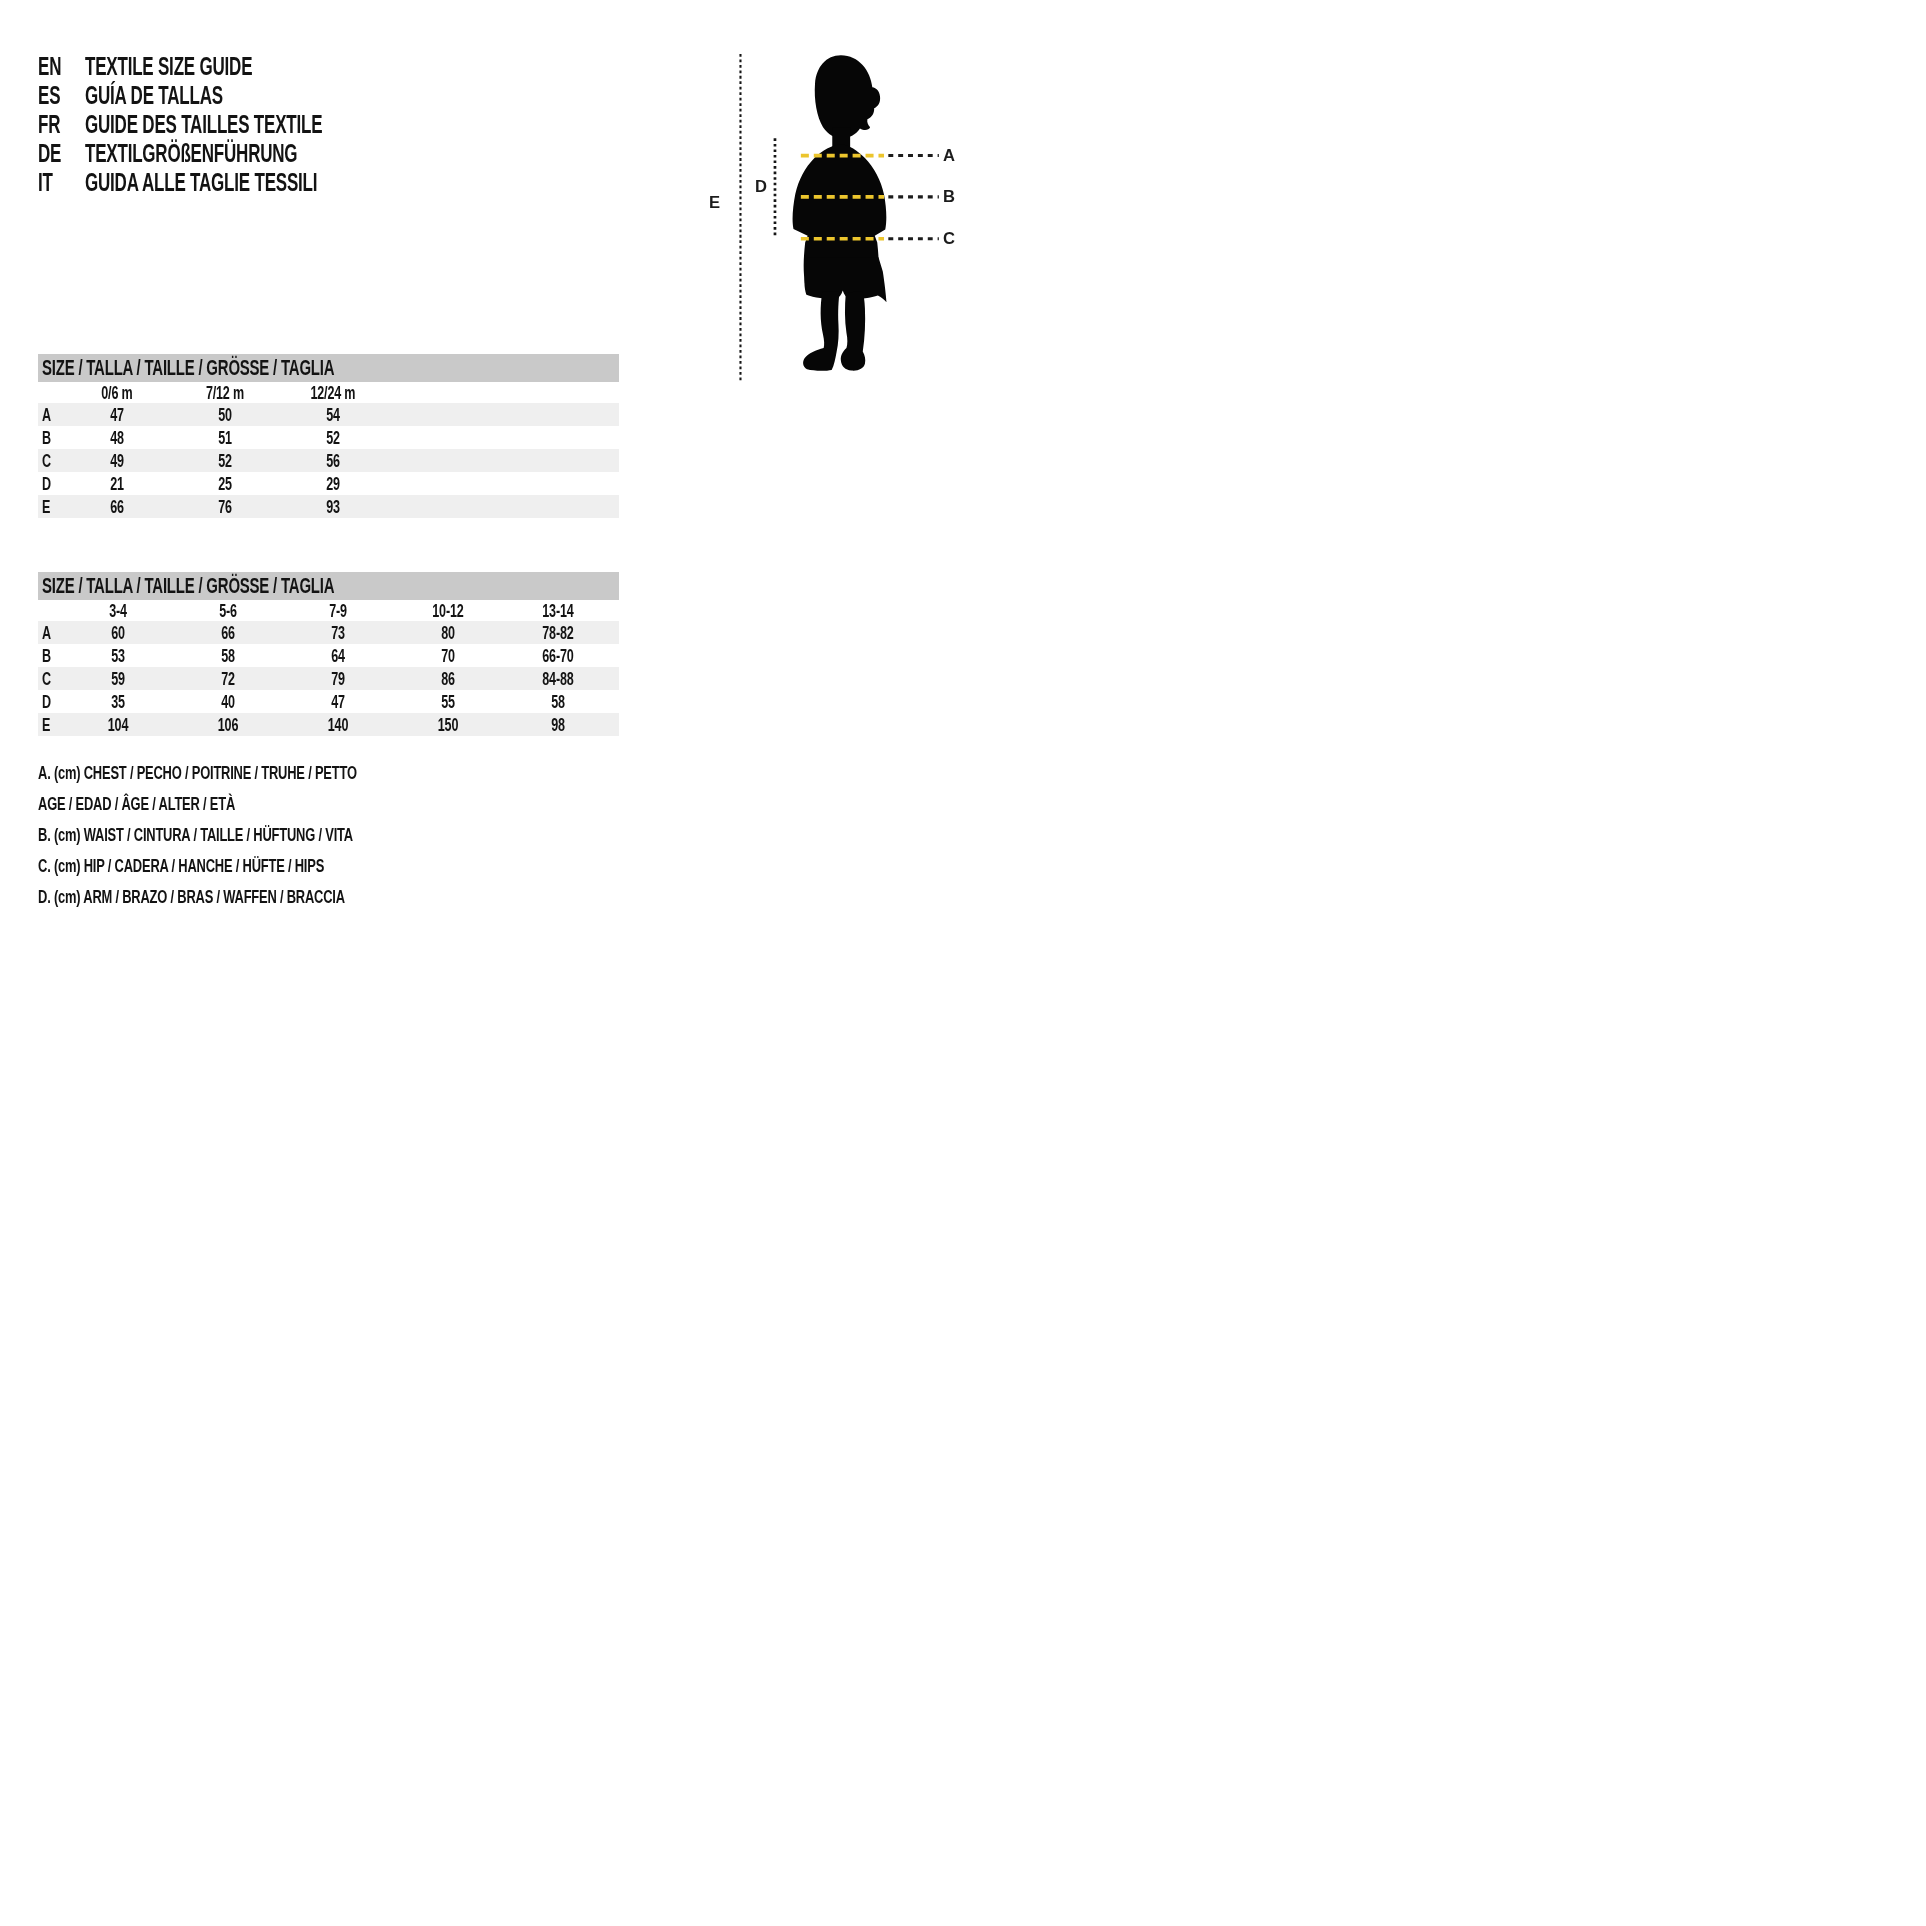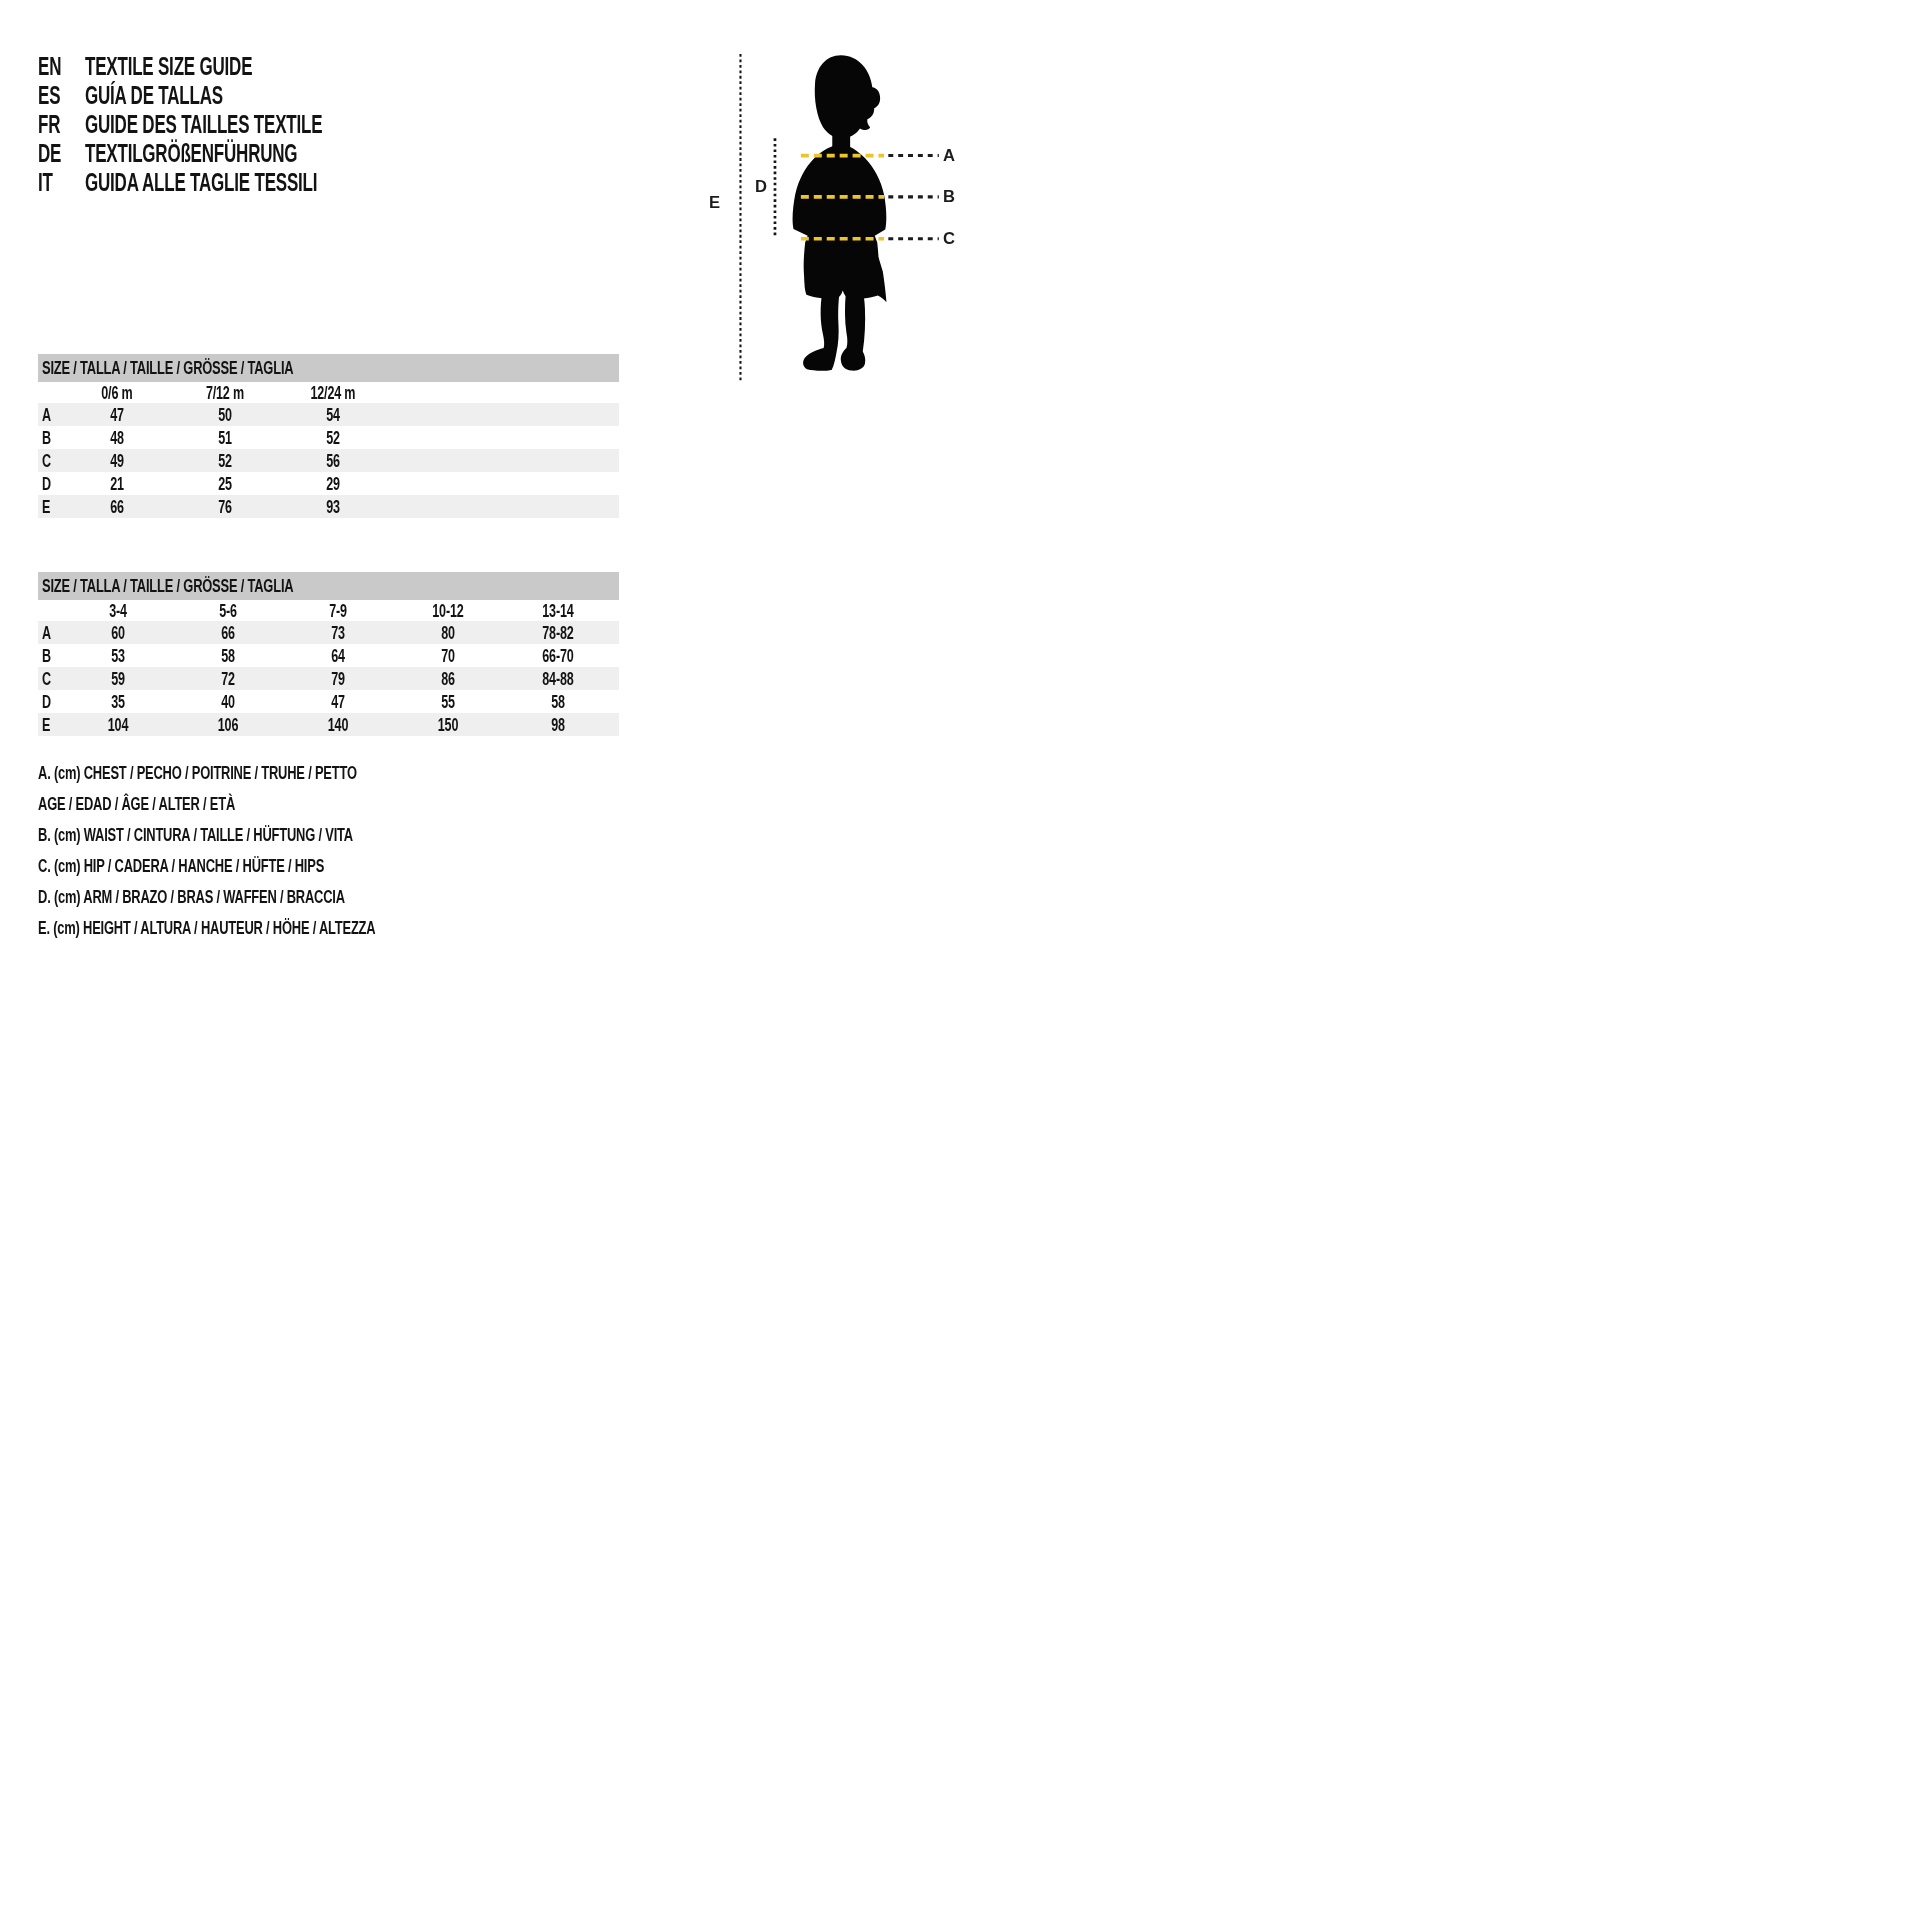--- a/index.html
+++ b/index.html
@@ -9,21 +9,21 @@
   .cond.c{transform-origin:50% 50%;}
   
   .langs{position:absolute;left:38px;top:52px;}
   .lrow{display:grid;grid-template-columns:47px auto;height:29px;align-items:center;
         font-weight:700;font-size:25px;}
   
   .sect-title{position:absolute;left:38px;font-weight:700;font-size:21px;line-height:21px;}
   
   .tbl{position:absolute;left:38px;width:581px;}
   .bar{height:28px;background:#c9c9c9;display:flex;align-items:center;padding-left:3.7px;
-       font-weight:700;font-size:19px;box-sizing:border-box;}
+       font-weight:700;font-size:22px;box-sizing:border-box;}
   .grid{display:grid;align-items:center;font-weight:700;font-size:18.5px;}
   .grid.b{grid-template-columns:25px 108px 108px 108px;text-decoration:underline;}
   .grid.k{grid-template-columns:25px 110px 110px 110px 110px 110px;}
   .hrow{height:21px;}
   .drow{height:23px;}
   .stripe{background:#efefef;}
   .cell{text-align:center;}
   .cell.lab{text-align:left;padding-left:4.3px;}
   
   .legend{position:absolute;left:38px;top:762px;}
@@ -212,19 +212,16 @@
       </div>
     <div class="lg">
         <span class="cond">B. (cm) WAIST / CINTURA / TAILLE / HÜFTUNG / VITA</span>
       </div>
     <div class="lg">
         <span class="cond">C. (cm) HIP / CADERA / HANCHE / HÜFTE / HIPS</span>
       </div>
     <div class="lg">
         <span class="cond">D. (cm) ARM / BRAZO / BRAS / WAFFEN / BRACCIA</span>
       </div>
-    <div class="lg">
-        <span class="cond">E. (cm) HEIGHT / ALTURA / HAUTEUR / HÖHE / ALTEZZA</span>
-      </div>
   </section>
 
 </div>
 
 
 </body></html>

